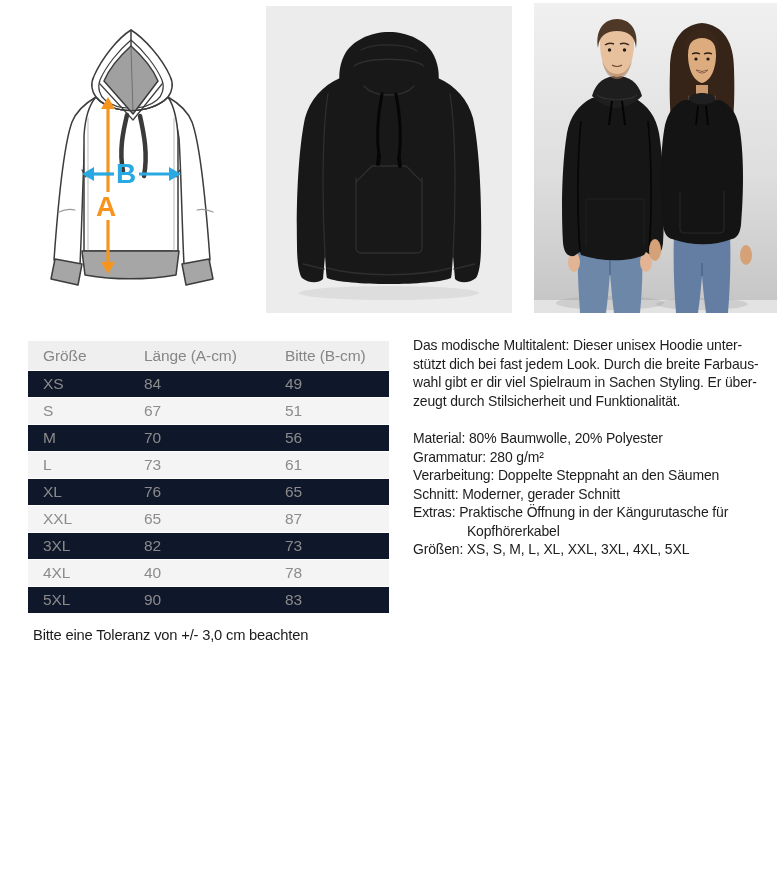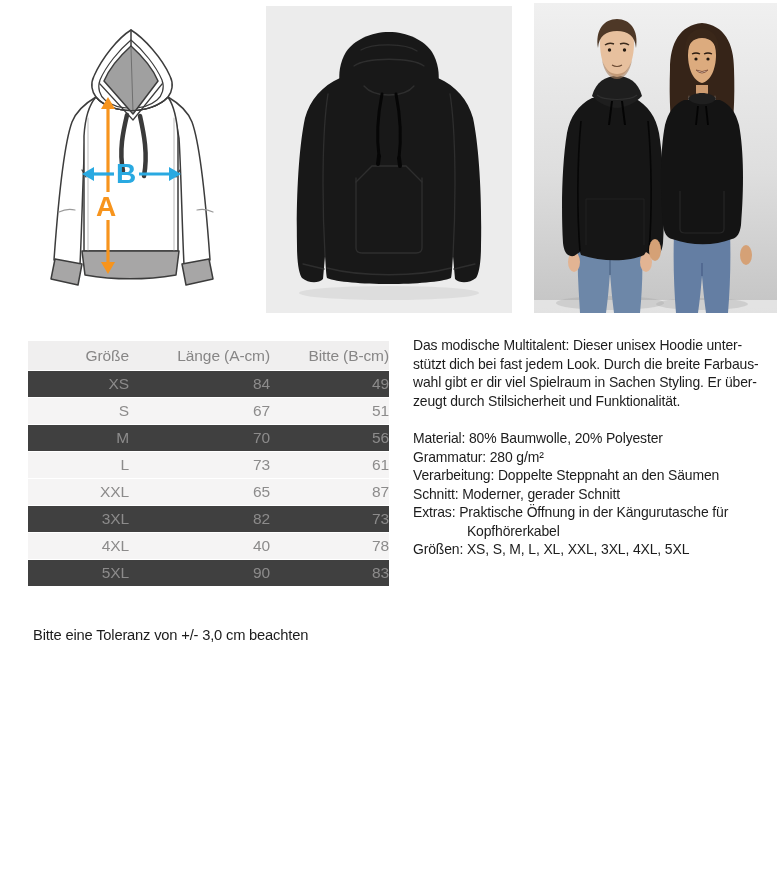--- a/index.html
+++ b/index.html
@@ -16,26 +16,26 @@
   
   .size-table{
     position:absolute;left:28px;top:341px;width:361px;
     border-collapse:collapse;table-layout:fixed;
     font-size:15.5px;letter-spacing:-0.1px;color:#8c8b8b;
   }
   .size-table col.c1{width:101px;}
   .size-table col.c2{width:141px;}
   .size-table col.c3{width:119px;}
   .size-table th,.size-table td{
-    font-weight:normal;text-align:right;padding:0 0 0 15px;
+    font-weight:normal;text-align:left;padding:0 0 0 15px;
     height:26px;line-height:26px;border-top:1px solid #ffffff;
     white-space:nowrap;overflow:hidden;
   }
   .size-table thead th{height:29px;line-height:29px;background:#f0efef;color:#878686;border-top:none;}
-  .size-table tr.dark td{background:#404040;}
+  .size-table tr.dark td{background:#0f172a;}
   .size-table tr.light td{background:#f5f4f4;}
   
   .description{
     position:absolute;left:413px;top:336px;width:392px;
     font-size:15px;line-height:18.5px;letter-spacing:-0.15px;color:#1c1c1c;
     transform:scaleX(0.93);transform-origin:left top;
   }
   .description p{margin:0;white-space:nowrap;}
   .description .specs{margin-top:19px;}
   .description .indent{padding-left:58px;}
@@ -220,20 +220,25 @@
       <tr class="dark">
         <td>M</td>
         <td>70</td>
         <td>56</td>
       </tr>
       <tr class="light">
         <td>L</td>
         <td>73</td>
         <td>61</td>
       </tr>
+      <tr class="dark">
+        <td>XL</td>
+        <td>76</td>
+        <td>65</td>
+      </tr>
       <tr class="light">
         <td>XXL</td>
         <td>65</td>
         <td>87</td>
       </tr>
       <tr class="dark">
         <td>3XL</td>
         <td>82</td>
         <td>73</td>
       </tr>

